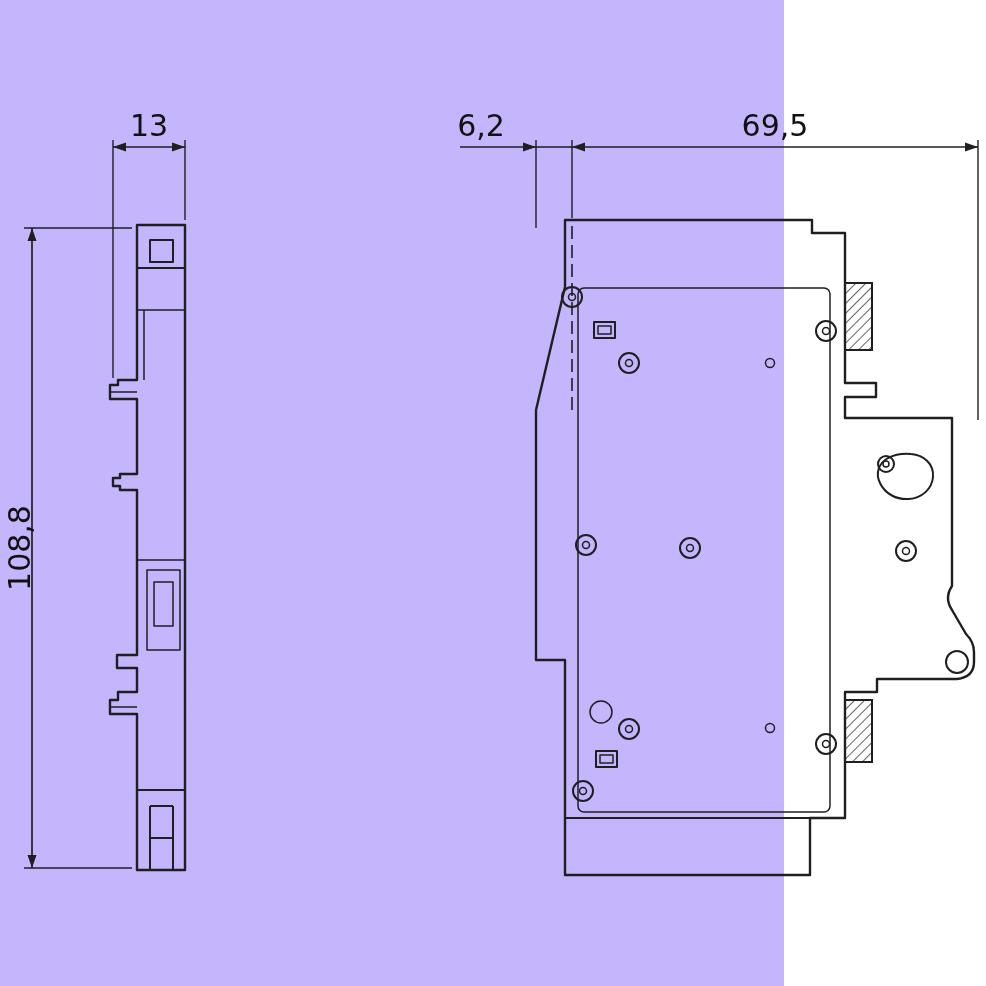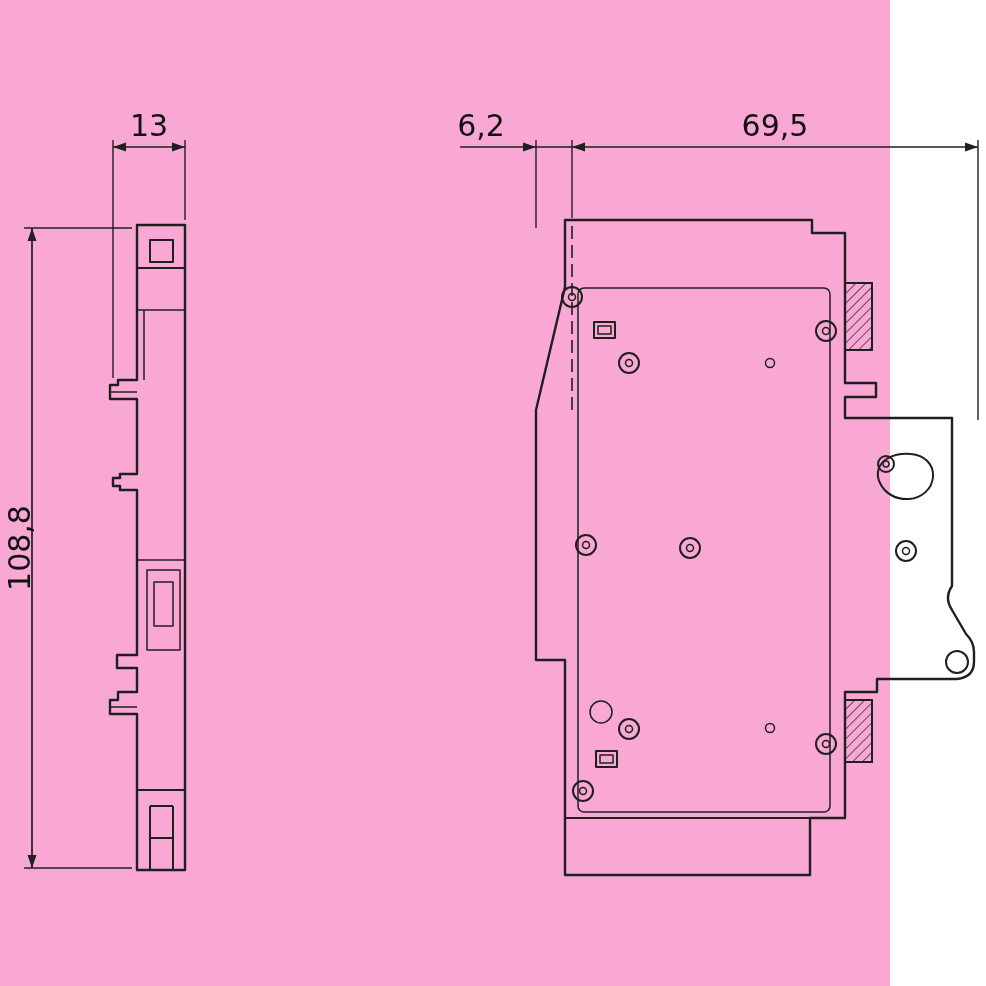--- a/index.html
+++ b/index.html
@@ -2,23 +2,23 @@
 <html><head>
 <meta charset="utf-8">
 <style>
   html, body {
     margin: 0;
     padding: 0;
     background: #ffffff;
   }
   .canvas {
     position: relative;
-    width: 890px;
+    width: 784px;
     height: 986px;
-    background: #f9a8d4;
+    background: #c4b5fd;
     font-family: "DejaVu Sans", sans-serif;
   }
   svg { display: block; }
 
   
   .outline  { fill: none; stroke: #1f1f1f; stroke-width: 2.4; stroke-linejoin: round; stroke-linecap: round; }
   .inner    { fill: none; stroke: #1f1f1f; stroke-width: 2;   stroke-linejoin: round; }
   .thin     { fill: none; stroke: #1f1f1f; stroke-width: 1.5; stroke-linejoin: round; }
   .hatchbox { fill: url(#hatch); stroke: #1f1f1f; stroke-width: 2; }
 

